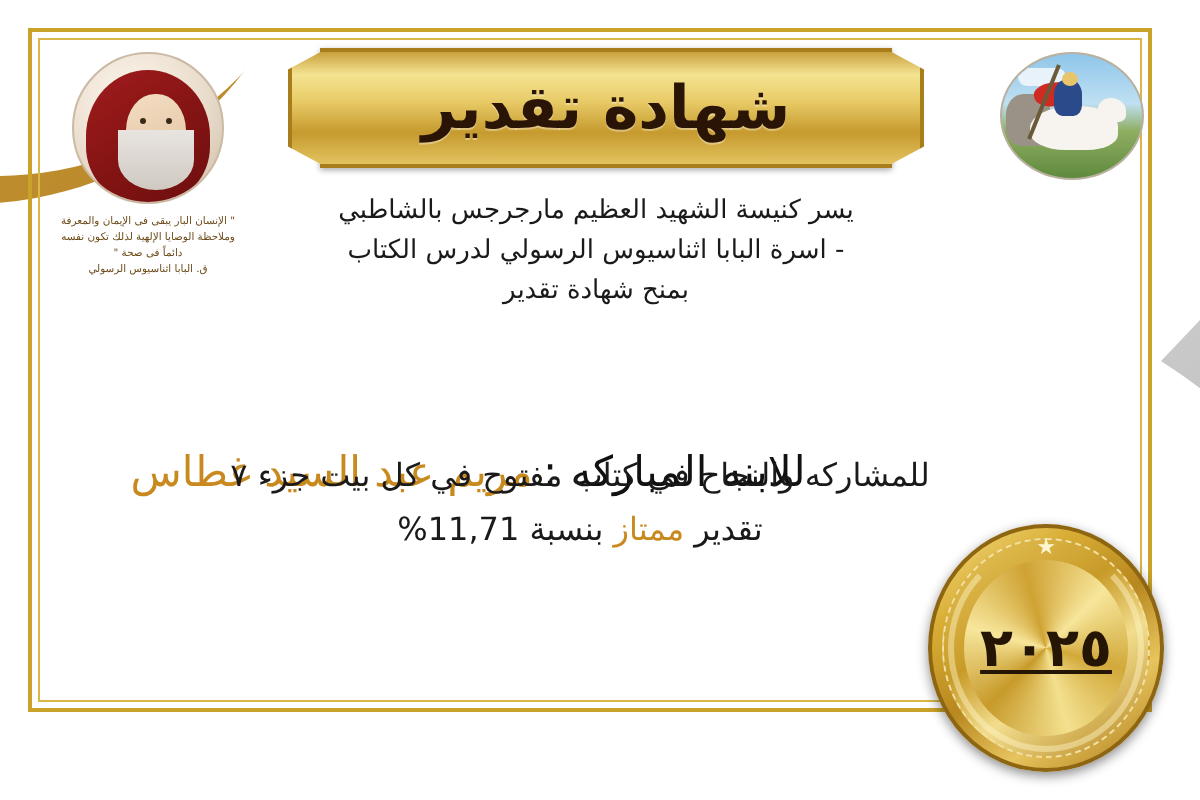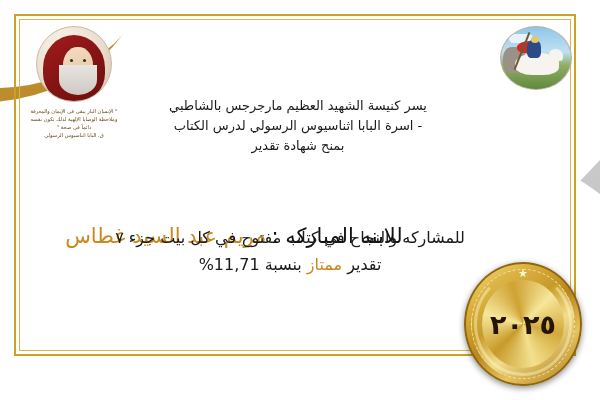--- a/index.html
+++ b/index.html
@@ -291,20 +291,21 @@
     background:
       conic-gradient(from 45deg,#f7e69b 0deg,#d2a93a 60deg,#f3e08e 120deg,#c79a2a 180deg,#f7e69b 240deg,#cfa233 300deg,#f7e69b 360deg);
     display:flex;align-items:center;justify-content:center;
   }
   .medal-year{
     font-size:27px;
     font-weight:bold;
     color:#241505;
     direction:rtl;
     letter-spacing:1px;
+    text-decoration:underline;
   }
   .medal-star{
     position:absolute;
     left:50%;top:5px;
     transform:translateX(-50%);
     color:#fff6d0;
     font-size:11px;
   }
   .wreath{
     position:absolute;
@@ -325,20 +326,23 @@
   <div class="swoosh swoosh-white"></div>
 
   <div class="paper"></div>
 
   <div class="corner-gold"></div>
   <div class="corner-white"></div>
 
   <div class="frame-outer"></div>
   <div class="frame-inner"></div>
 
+  <div class="title-ribbon">
+    <span class="title-text">شهادة تقدير</span>
+  </div>
 
   <div class="saint-block">
     <div class="saint-portrait">
       <div class="hood"></div>
       <div class="face"></div>
       <div class="beard"></div>
       <div class="eye l"></div>
       <div class="eye r"></div>
     </div>
     <div class="saint-quote">" الإنسان البار يبقى فى الإيمان والمعرفة وملاحظة الوصايا الإلهية لذلك تكون نفسه دائماً فى صحة "</div>

